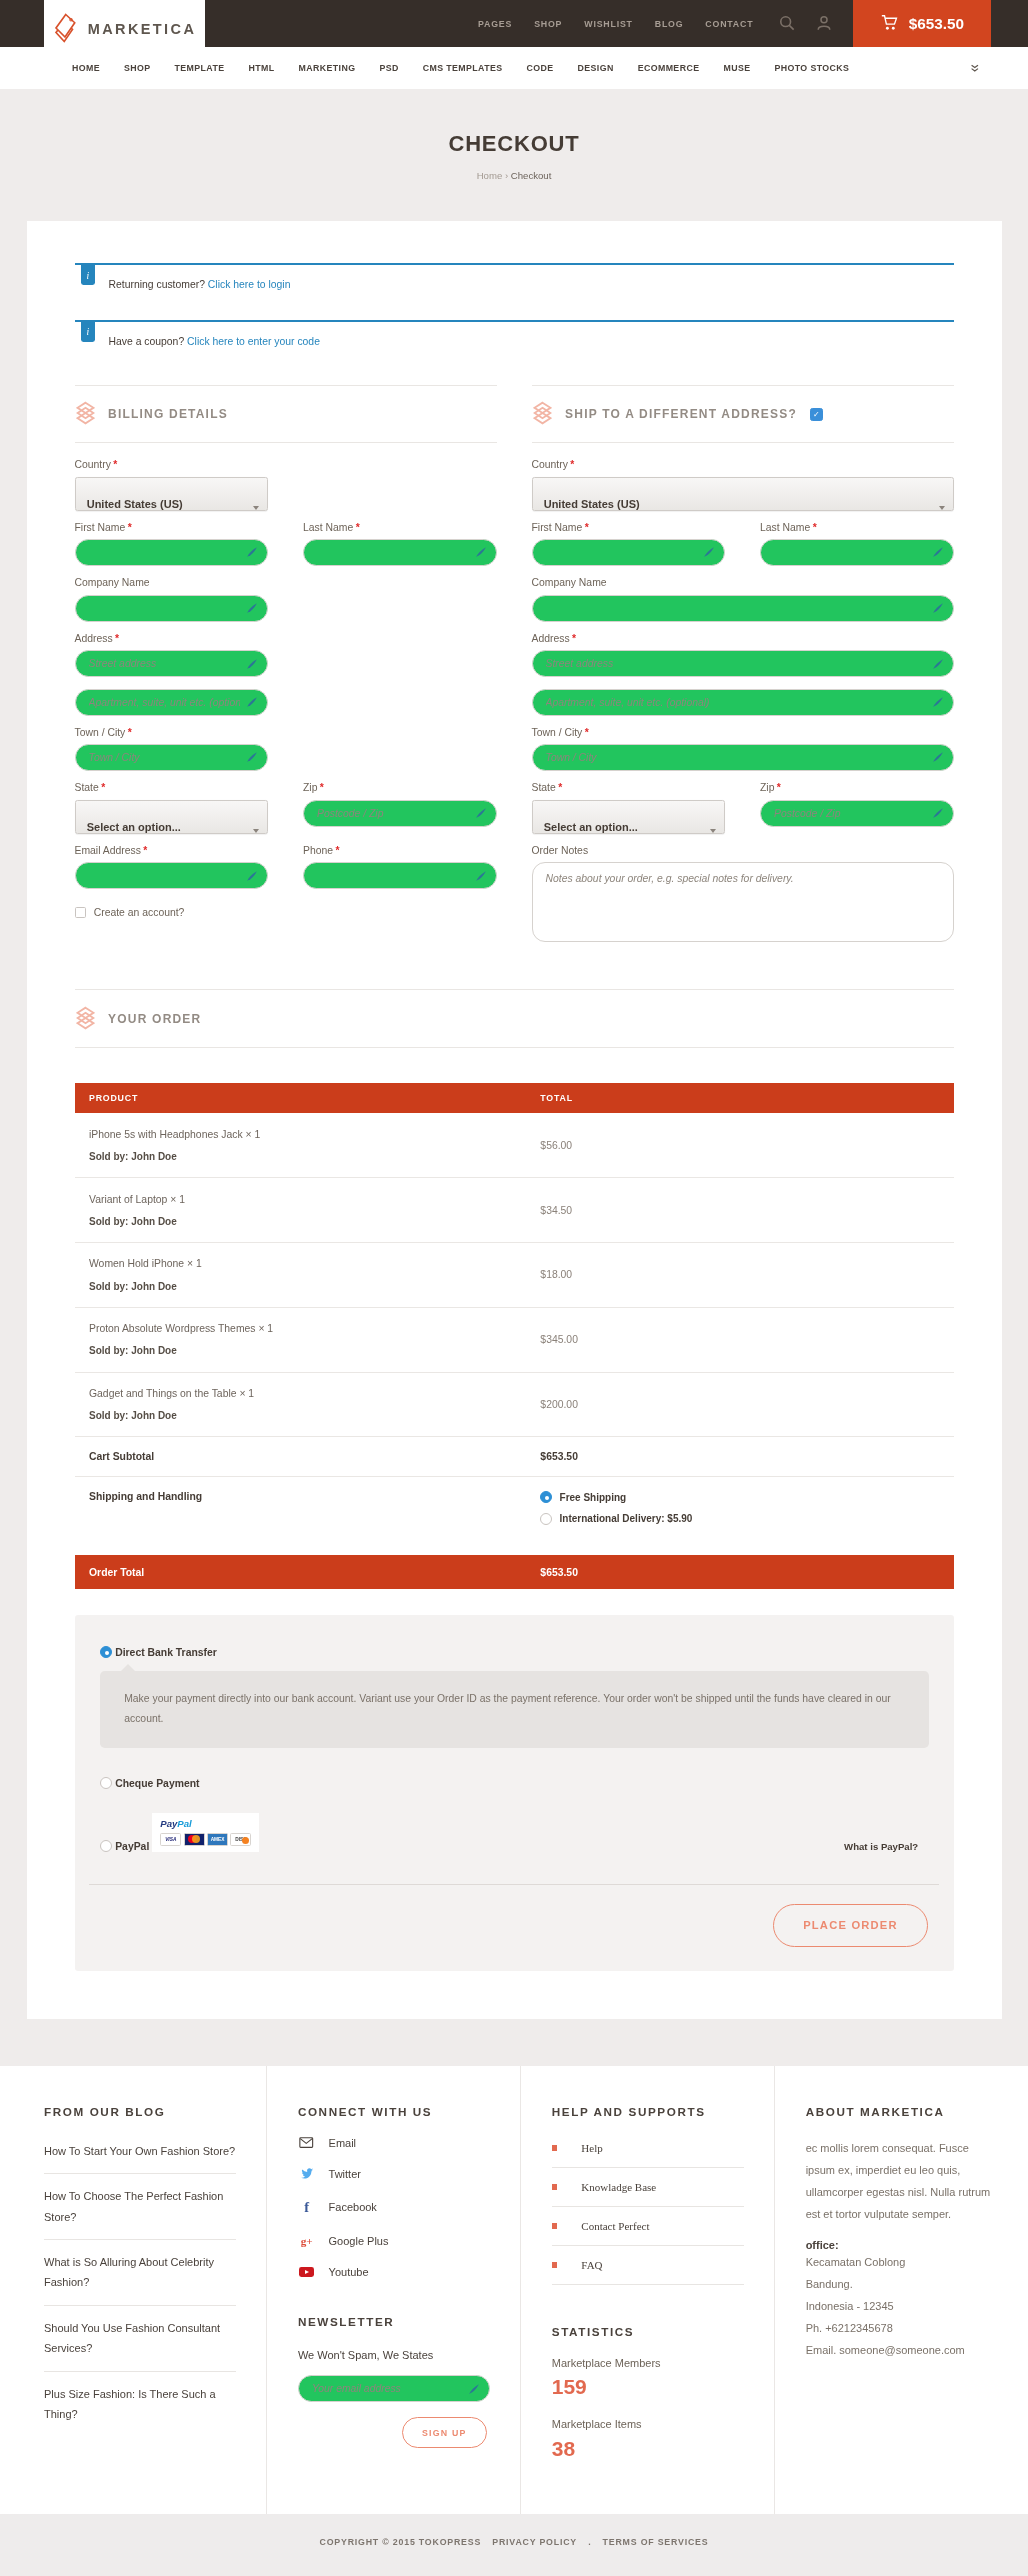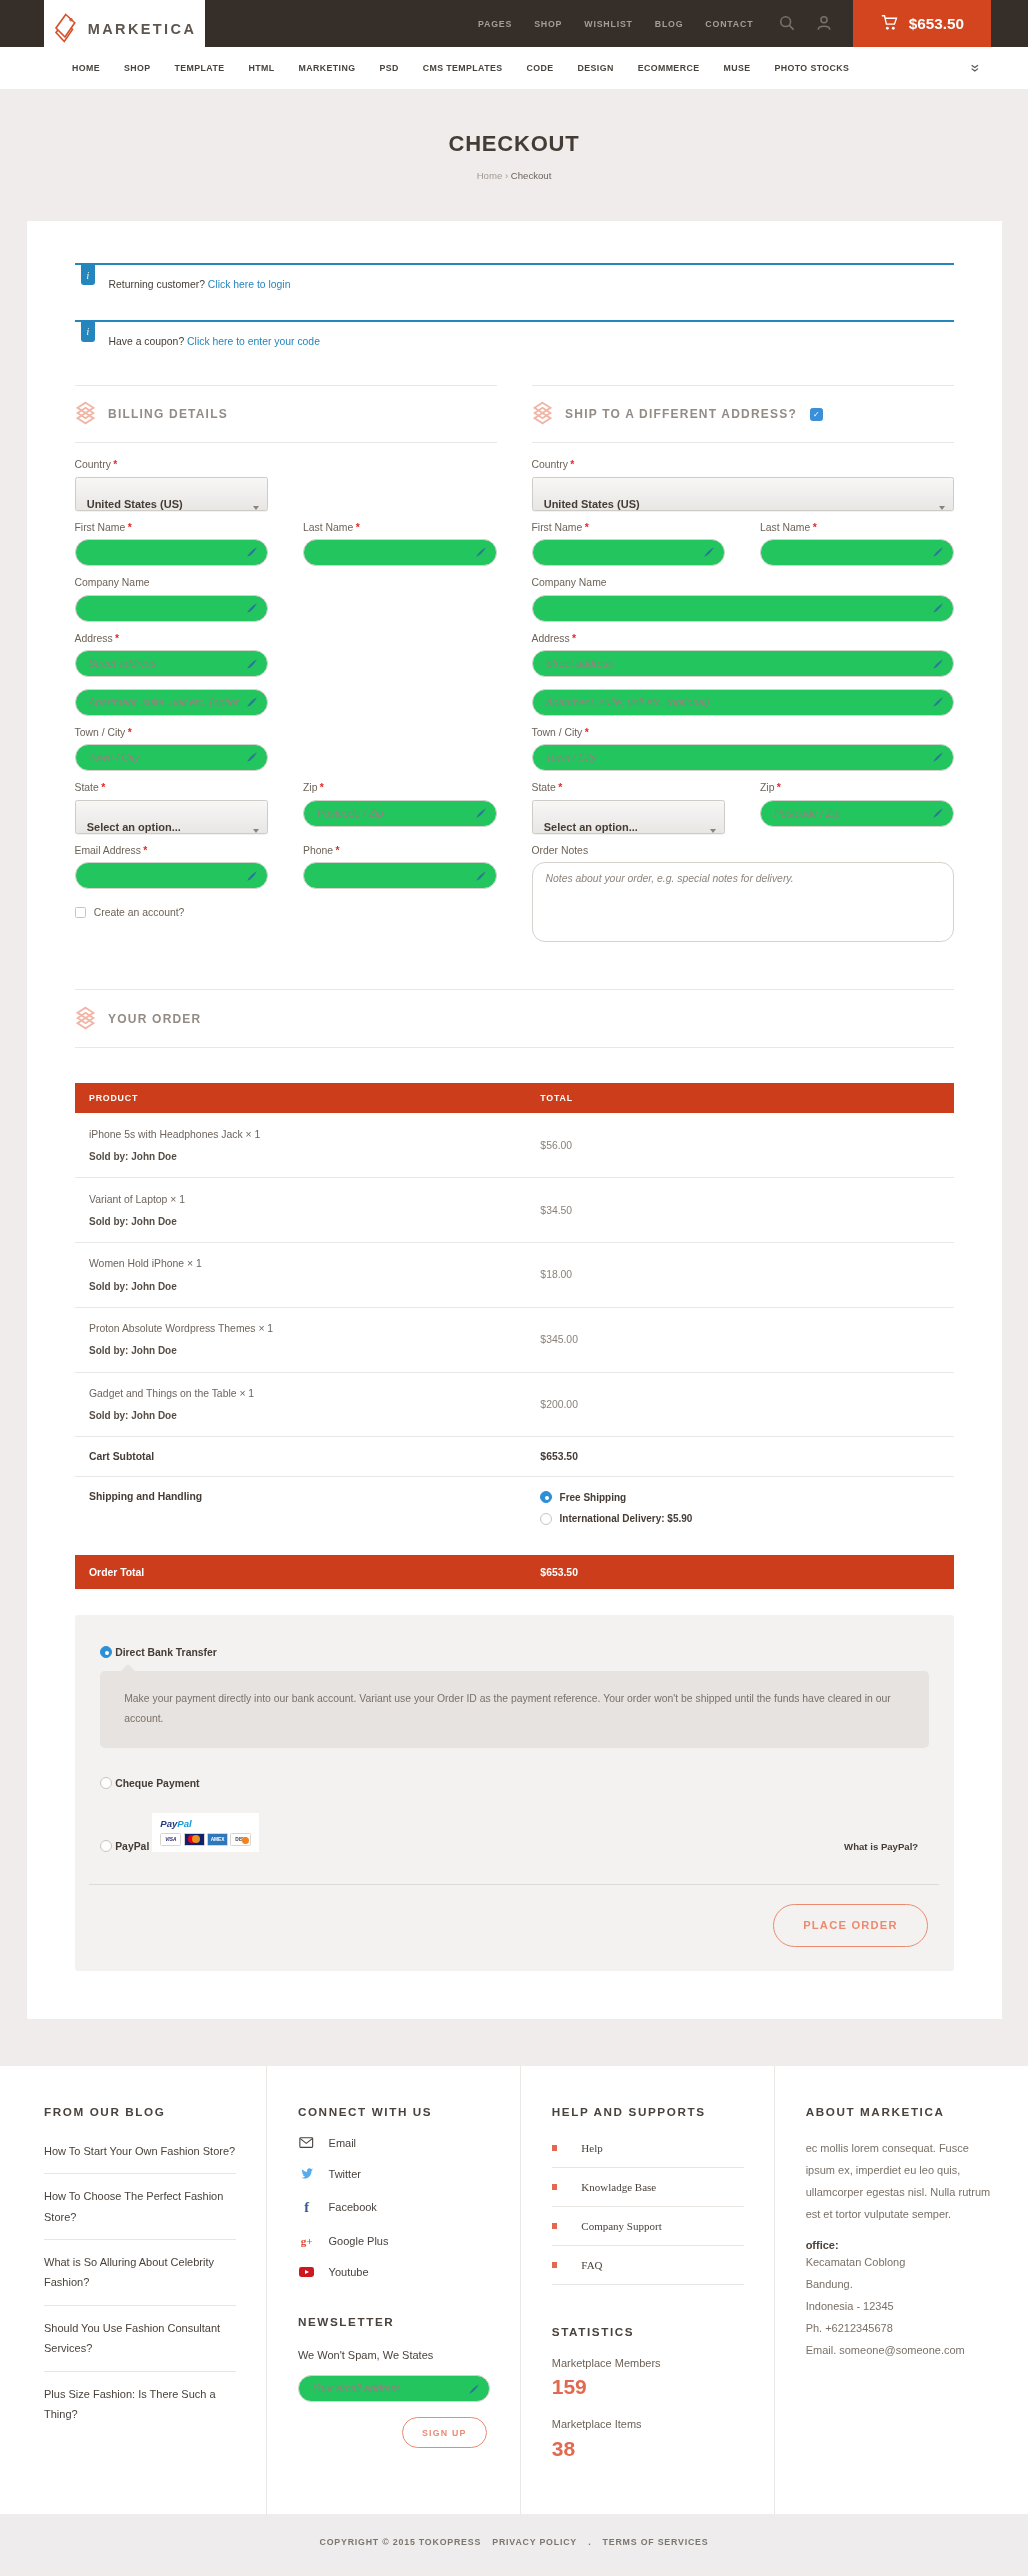--- a/index.html
+++ b/index.html
@@ -597,21 +597,21 @@
     <div class="help-item">
       <span class="bullet"></span>
       <span class="help-label">Help</span>
     </div>
     <div class="help-item">
       <span class="bullet"></span>
       <span class="help-label">Knowladge Base</span>
     </div>
     <div class="help-item">
       <span class="bullet"></span>
-      <span class="help-label">Company Support</span>
+      <span class="help-label">Contact Perfect</span>
     </div>
     <div class="help-item">
       <span class="bullet"></span>
       <span class="help-label">FAQ</span>
     </div>
 
     <div class="stats">
       <div class="f-head">STATISTICS</div>
       <div class="stat-label">Marketplace Members</div>
       <div class="stat-value">159</div>

